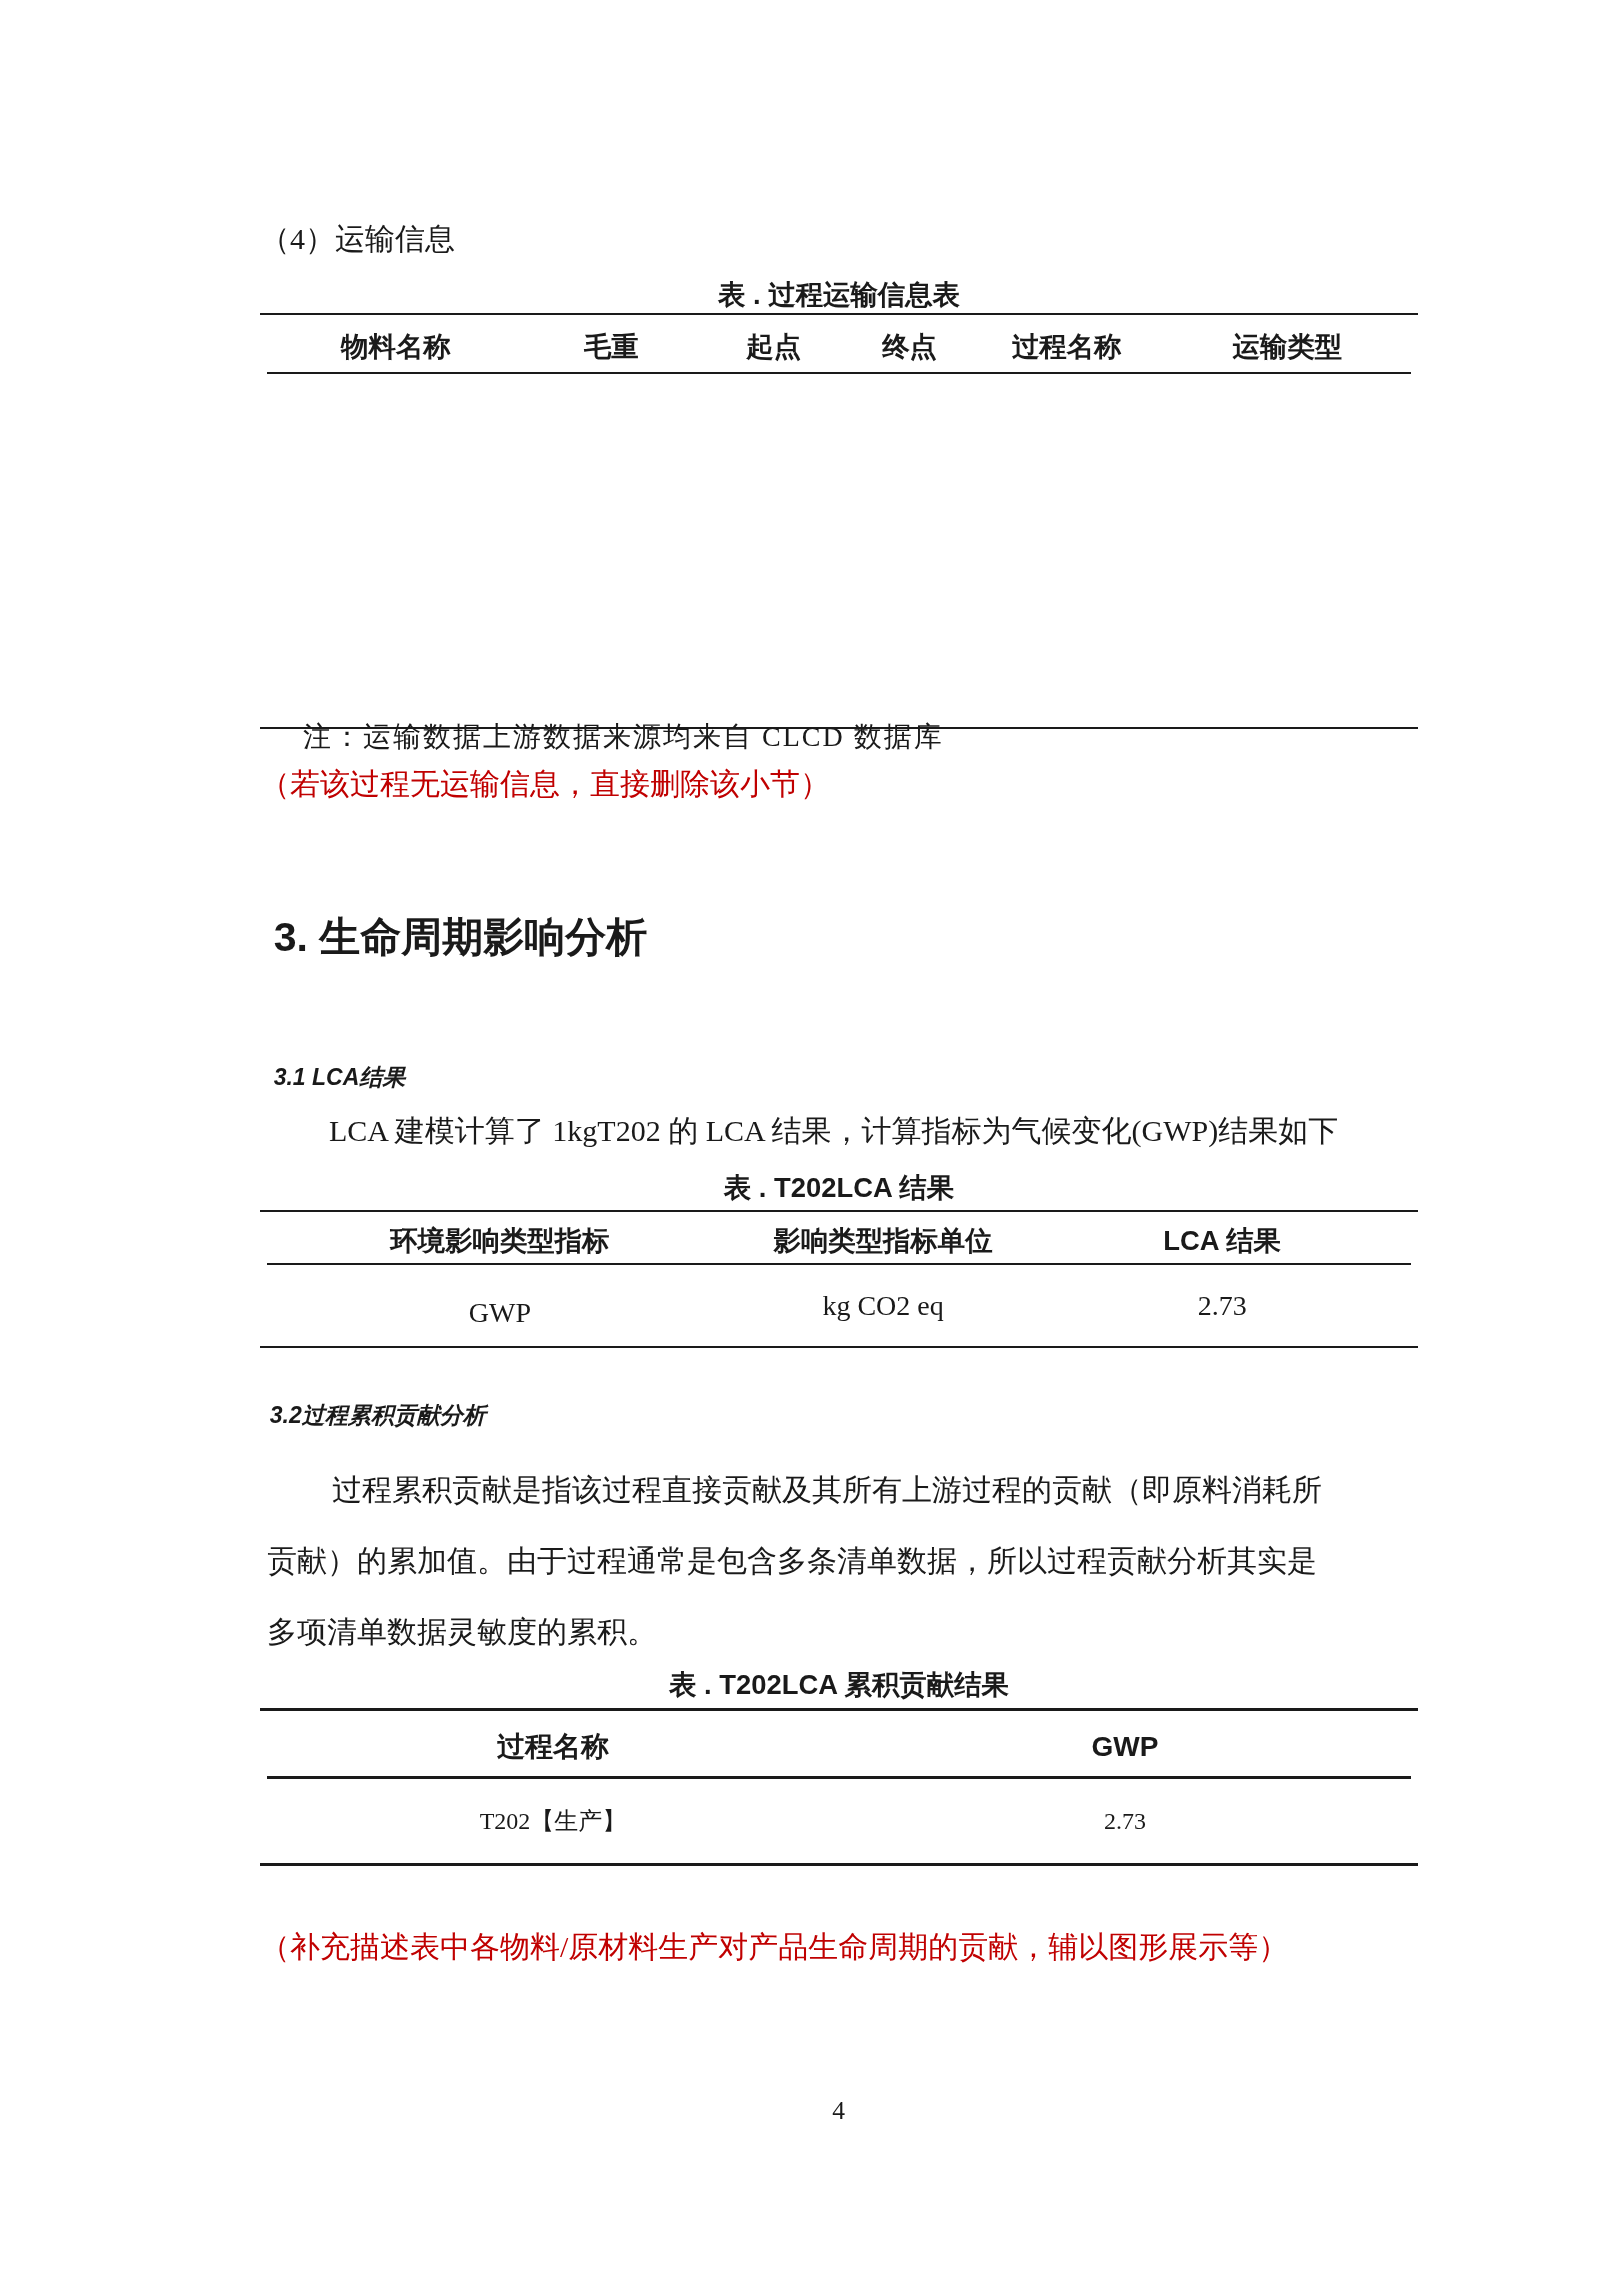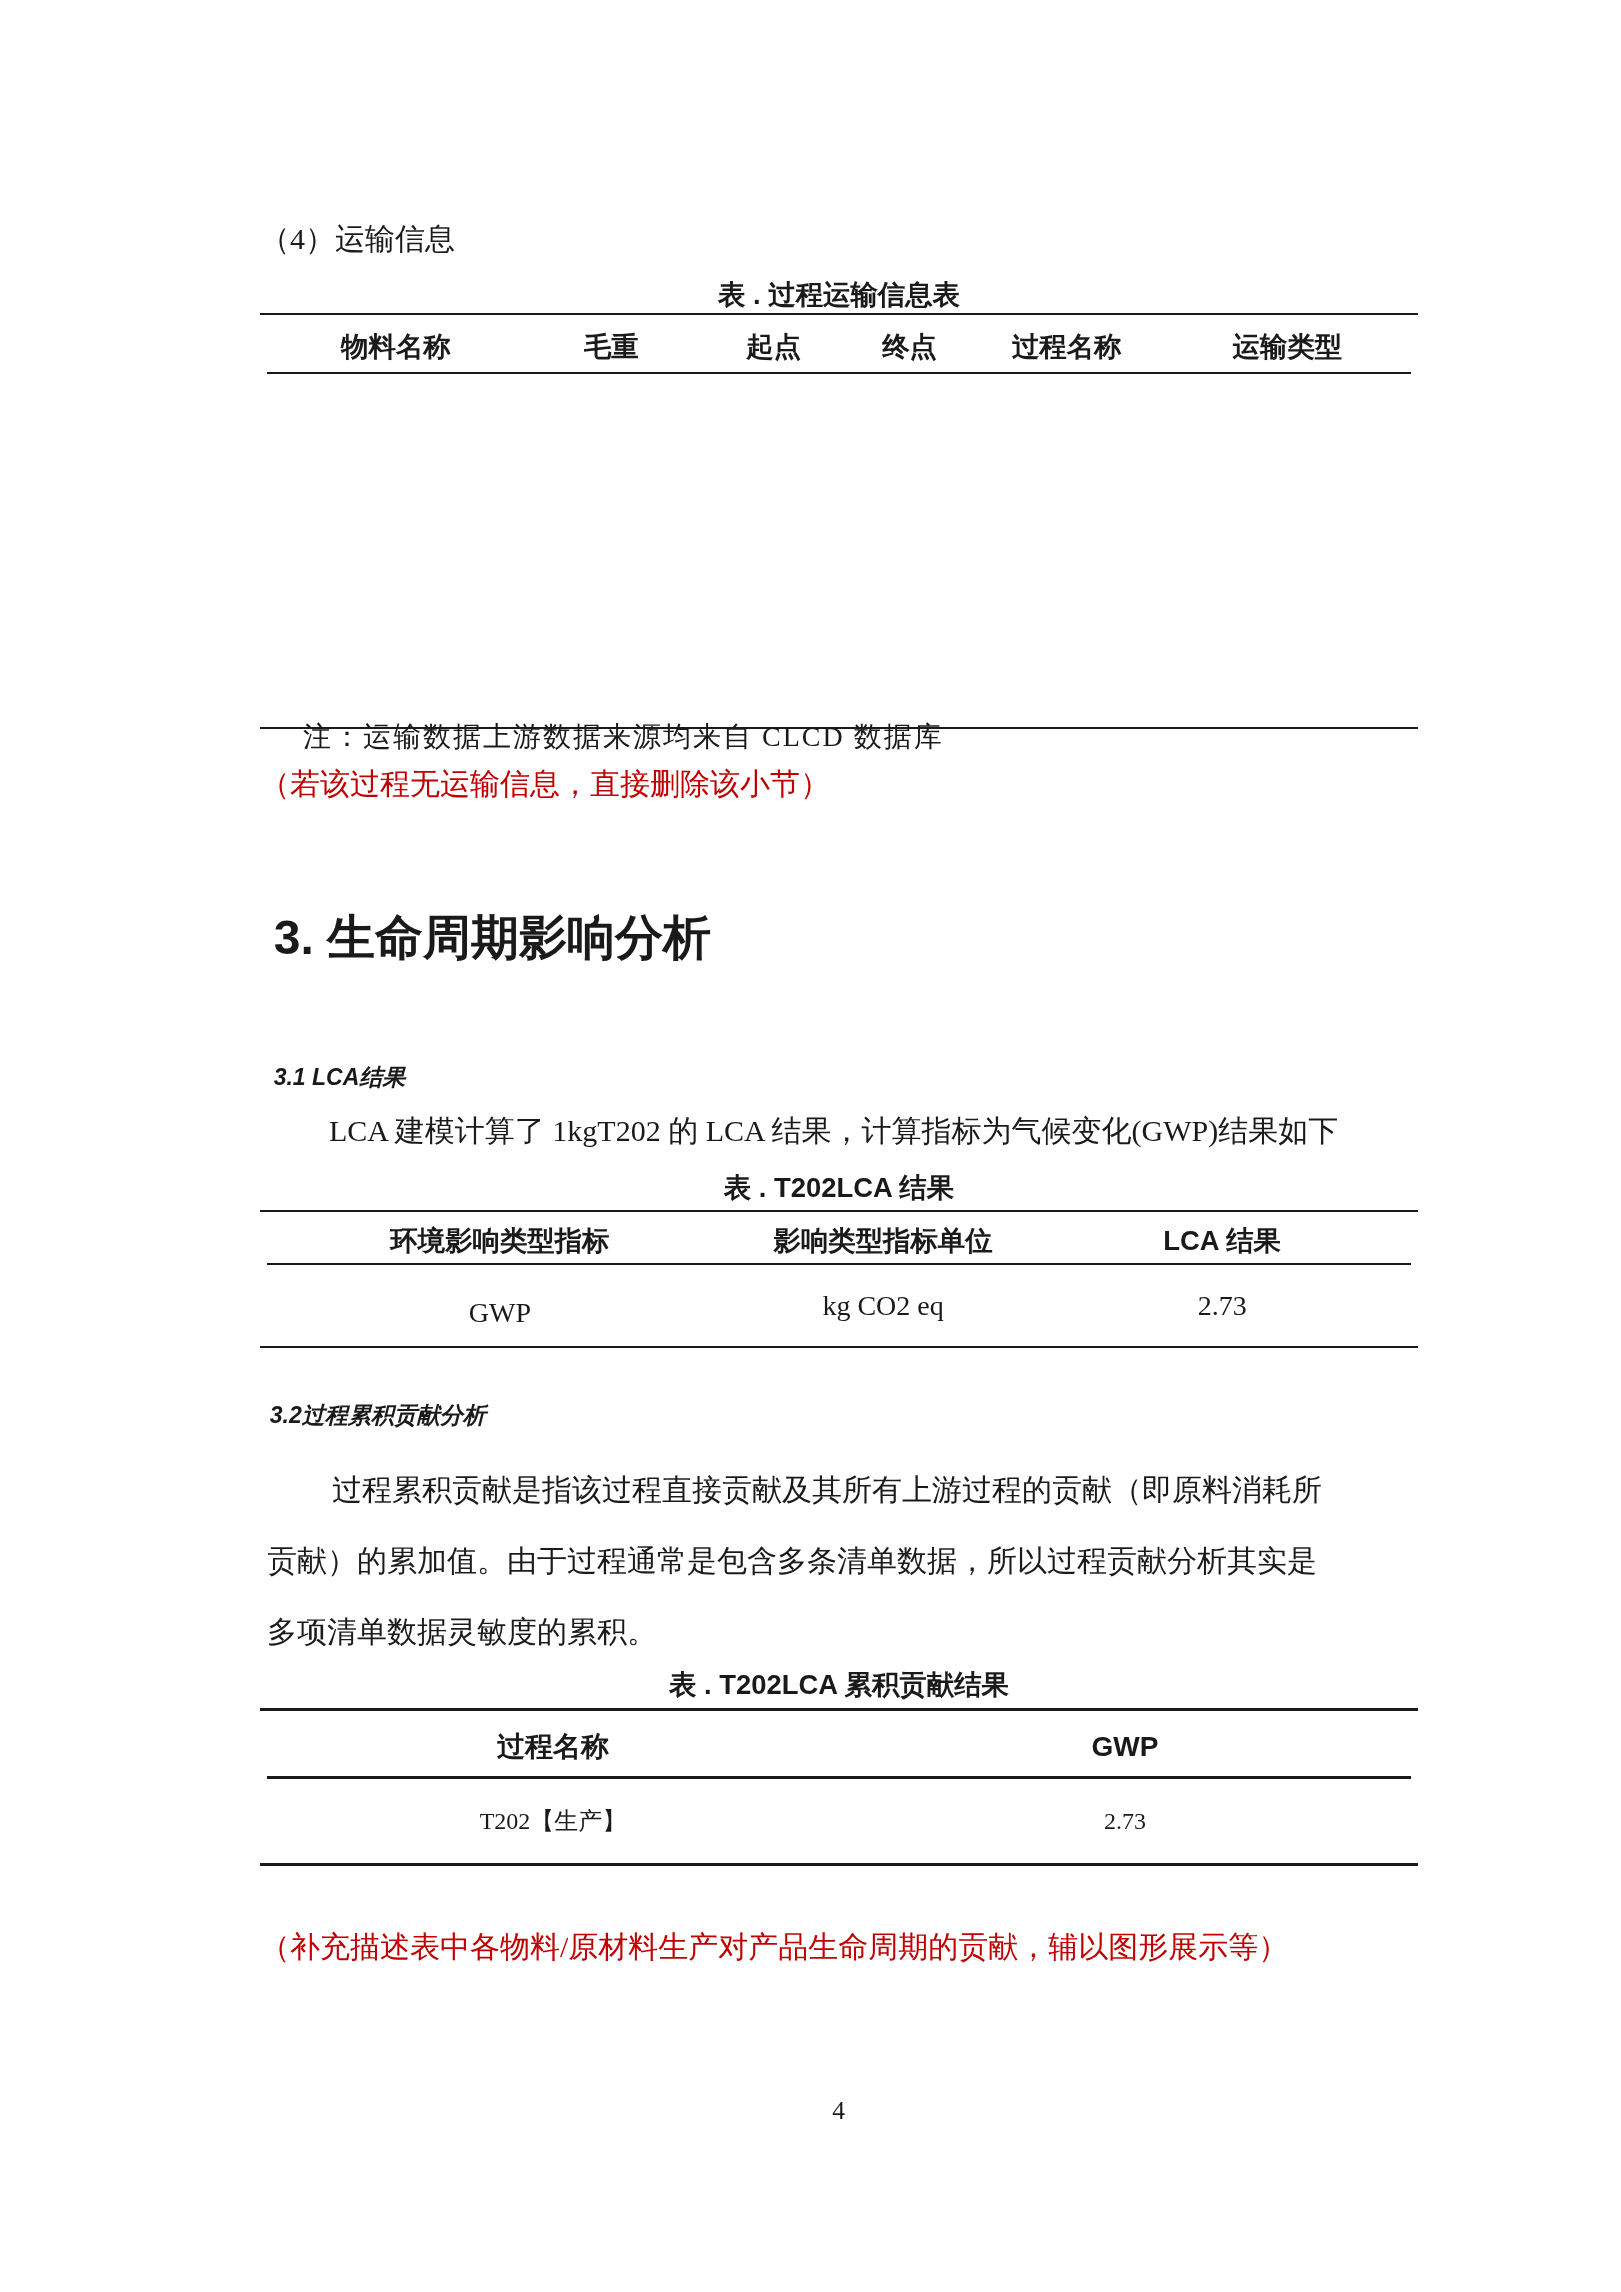--- a/index.html
+++ b/index.html
@@ -64,21 +64,21 @@
   .red-line {
     color: var(--red, #c00000);
     font-size: 30px;
     line-height: 41px;
   }
   .red1 { top: 735px; }
 
   .h1 {
     top: 882px;
     padding-left: 13.7px;
-    font-size: 48px;
+    font-size: 41px;
     line-height: 55px;
     font-weight: bold;
     font-family: "Liberation Sans", "DejaVu Sans", sans-serif;
   }
   .h2 {
     font-size: 23px;
     line-height: 45px;
     font-weight: bold;
     font-family: "Liberation Sans", "DejaVu Sans", sans-serif;
     font-style: italic;

